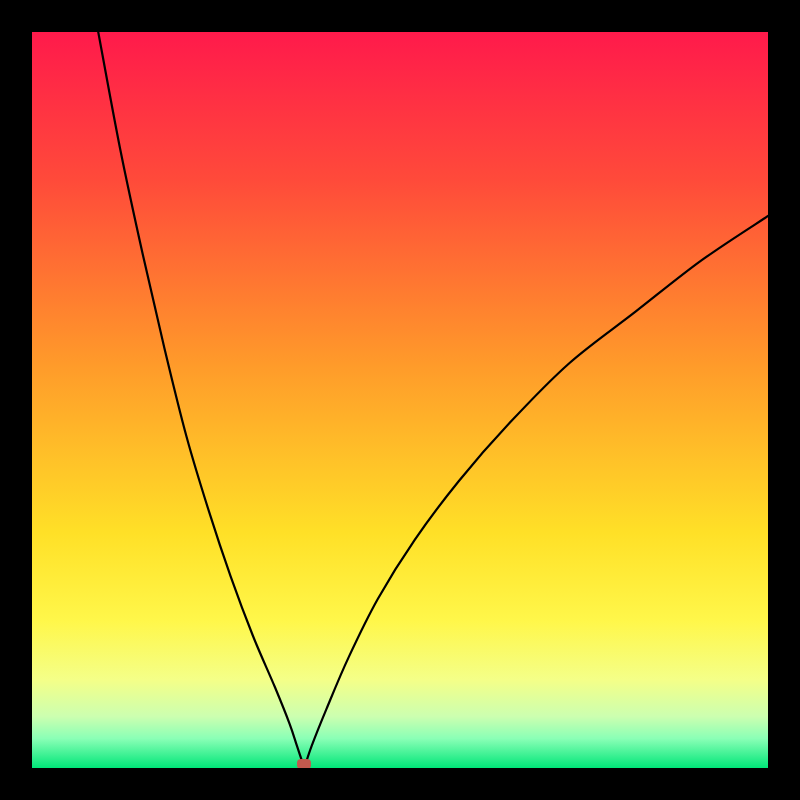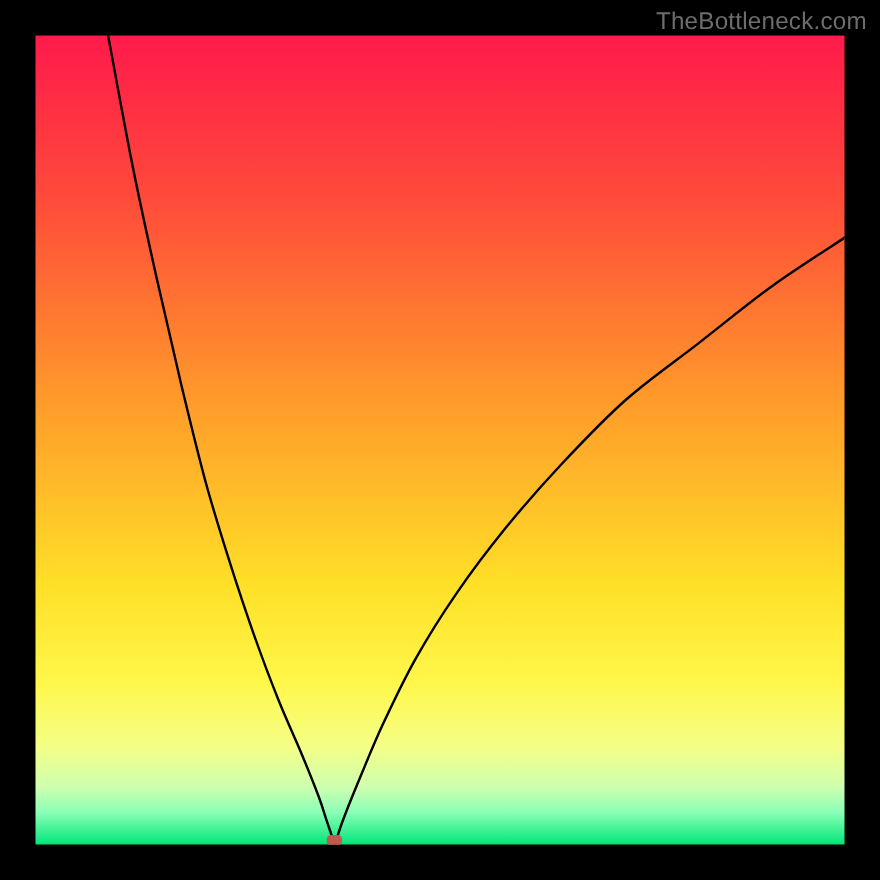--- a/index.html
+++ b/index.html
@@ -85,15 +85,14 @@
 
     <svg class="curves" viewBox="0 0 736 736" preserveAspectRatio="none">
       <path id="curve-left" fill="none" stroke="#000000" stroke-width="2.2" stroke-linecap="round" d="M 66.24 0 C 69.91999999999999 19.626666666666665, 80.96 80.95999999999998, 88.32 117.75999999999999 C 95.67999999999999 154.56, 103.03999999999999 187.68000000000006, 110.39999999999999 220.80000000000007 C 117.75999999999999 253.92000000000007, 125.11999999999999 285.8133333333334, 132.48 316.48 C 139.84 347.14666666666665, 147.2 377.81333333333333, 154.56 404.8 C 161.92000000000002 431.7866666666667, 169.27999999999997 455.09333333333336, 176.64 478.40000000000003 C 184 501.7066666666667, 191.36 523.7866666666666, 198.72000000000003 544.64 C 206.08000000000004 565.4933333333333, 213.44 585.12, 220.79999999999998 603.52 C 228.15999999999997 621.92, 236.7466666666667 640.3199999999999, 242.88000000000002 655.04 C 249.01333333333335 669.76, 253.91999999999996 682.0266666666666, 257.59999999999997 691.84 C 261.28 701.6533333333334, 262.50666666666666 706.56, 264.96 713.92 C 267.4133333333333 721.28, 271.0933333333333 732.3199999999999, 272.32 736"></path>
       <path id="curve-right" fill="none" stroke="#000000" stroke-width="2.2" stroke-linecap="round" d="M 272.32 736 C 273.5466666666667 732.3199999999999, 276 723.7333333333333, 279.68 713.92 C 283.36 704.1066666666666, 288.2666666666667 691.84, 294.40000000000003 677.12 C 300.53333333333336 662.4, 307.8933333333334 644, 316.48 625.6 C 325.06666666666666 607.2, 334.87999999999994 586.3466666666667, 345.91999999999996 566.72 C 356.96 547.0933333333334, 369.2266666666667 527.4666666666667, 382.72 507.84000000000003 C 396.21333333333337 488.21333333333337, 410.93333333333334 468.58666666666664, 426.88 448.96 C 442.82666666666665 429.3333333333333, 460.00000000000006 409.7066666666667, 478.40000000000003 390.08000000000004 C 496.8 370.4533333333334, 516.4266666666666 349.6, 537.28 331.2 C 558.1333333333333 312.79999999999995, 581.4399999999999 296.85333333333335, 603.52 279.68 C 625.6 262.50666666666666, 647.68 244.10666666666668, 669.76 228.16000000000003 C 691.84 212.21333333333337, 724.96 191.36, 736 184"></path>
     </svg>
 
     <div id="marker-0" class="marker" style="left: 272.32px; top: 732px; background: rgb(193, 90, 78);"></div>
 
   </div>
 
-  <div class="watermark">TheBottleneck.com</div>
 
 </div>
 
 </body></html>

